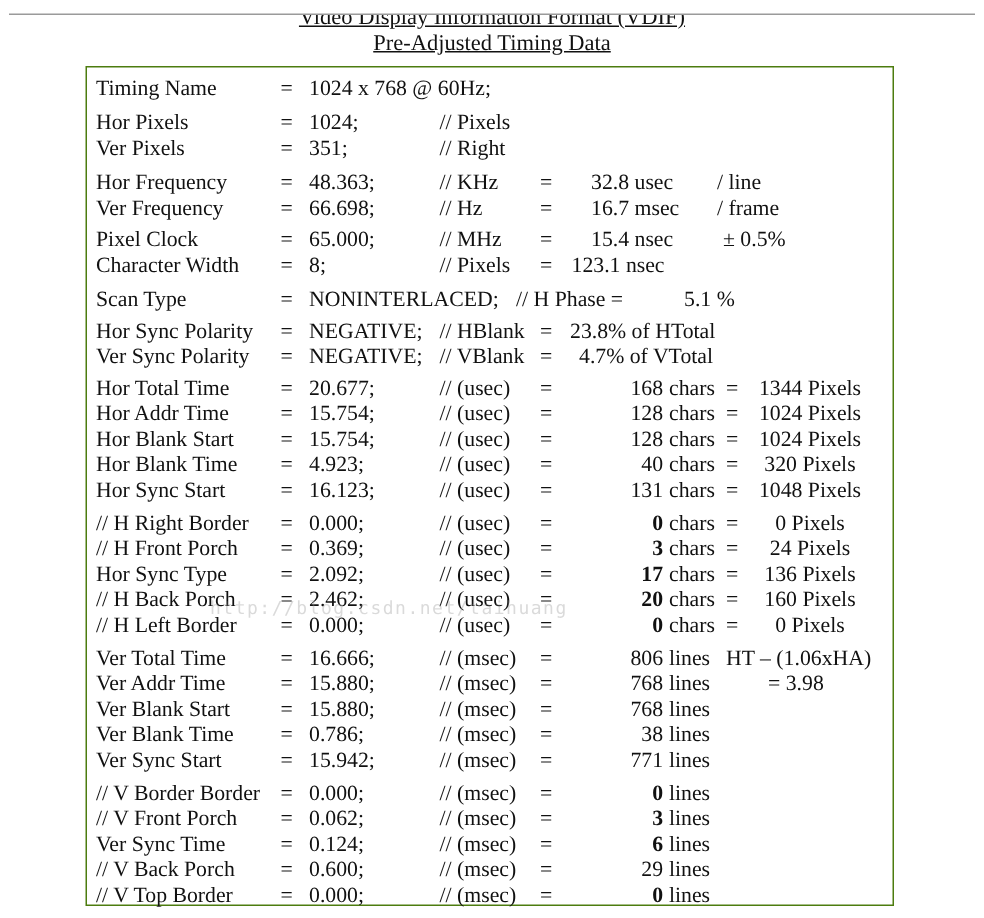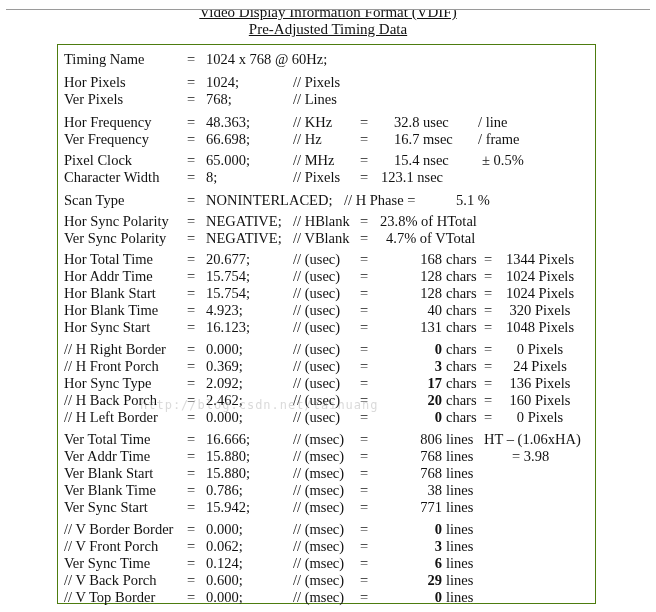--- a/index.html
+++ b/index.html
@@ -40,22 +40,22 @@
 
   <div class="row" style="top:29px">
     <span class="c lab">Hor Pixels</span>
     <span class="c eq">=</span>
     <b class="c val">1024;</b>
     <span class="c cm">// Pixels</span>
   </div>
   <div class="row" style="top:46px">
     <span class="c lab">Ver Pixels</span>
     <span class="c eq">=</span>
-    <b class="c val">768;</b>
-    <span class="c cm">// Lines</span>
+    <b class="c val">351;</b>
+    <span class="c cm">// Right</span>
   </div>
 
   <div class="row" style="top:69px">
     <span class="c lab">Hor Frequency</span>
     <span class="c eq">=</span>
     <span class="c val">48.363;</span>
     <span class="c cm">// KHz</span>
     <span class="c eq2">=</span>
     <span class="c" style="left:330px">32.8 usec</span>
     <span class="c" style="left:414px">/  line</span>
@@ -298,21 +298,21 @@
       <span class="c eq2">=</span>
       <span class="c num" style="font-weight:bold">6</span>
       <span class="c unit">lines</span>
     </div>
     <div class="row" style="top: 527px;">
       <span class="c lab">// V Back Porch</span>
       <span class="c eq">=</span>
       <span class="c val">0.600;</span>
       <span class="c cm">// (msec)</span>
       <span class="c eq2">=</span>
-      <span class="c num" style="font-weight:bold">29</span>
+      <span class="c num" style="font-weight:normal">29</span>
       <span class="c unit">lines</span>
     </div>
     <div class="row" style="top: 544px;">
       <span class="c lab">// V Top Border</span>
       <span class="c eq">=</span>
       <span class="c val">0.000;</span>
       <span class="c cm">// (msec)</span>
       <span class="c eq2">=</span>
       <span class="c num" style="font-weight:bold">0</span>
       <span class="c unit">lines</span>

